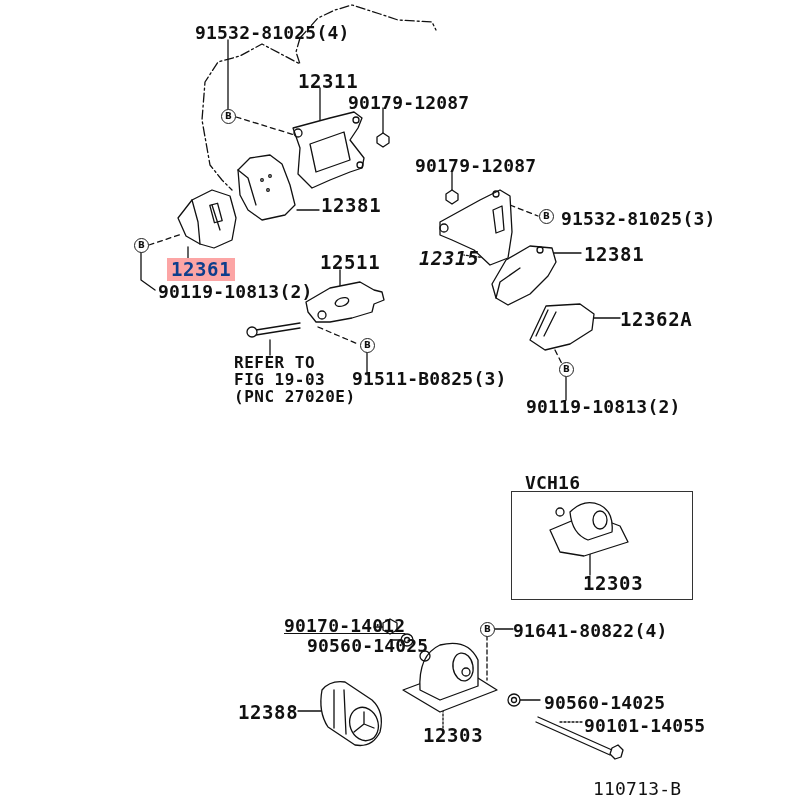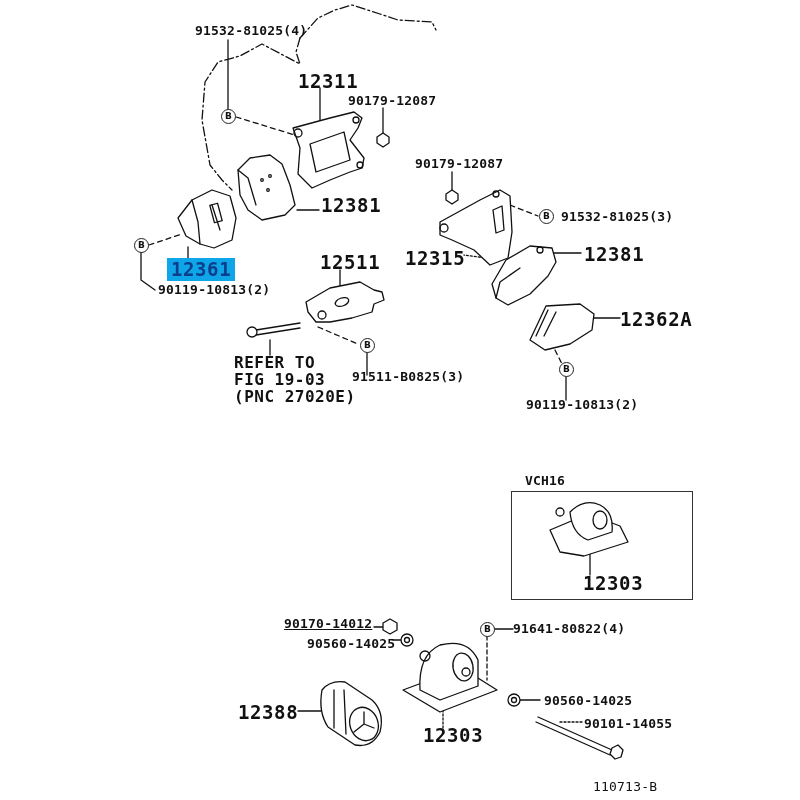--- a/index.html
+++ b/index.html
@@ -1,24 +1,24 @@
 <!DOCTYPE html>
 <html><head>
 <meta charset="utf-8">
 <style>
   html, body { margin: 0; padding: 0; background: #ffffff; }
   body { width: 800px; height: 800px; position: relative; overflow: hidden;
          font-family: "DejaVu Sans Mono", "Liberation Mono", monospace; }
   #art { position: absolute; left: 0; top: 0; width: 800px; height: 800px; }
   .lbl { position: absolute; font-family: "DejaVu Sans Mono", "Liberation Mono", monospace;
          font-weight: bold; color: #111; white-space: nowrap; line-height: 1; }
-  .lbl.pn { font-size: 13px; letter-spacing: 0.2px; }
+  .lbl.pn { font-size: 18px; letter-spacing: 0.2px; }
   .lbl.big { font-size: 19px; letter-spacing: 0.6px; }
   .lbl.small { font-size: 16px; font-weight: bold; letter-spacing: 0.5px; line-height: 1.05; }
-  .hl { background: #0ea5e9; color: #0d3e8c; padding: 2px 4px; }
+  .hl { background: #fca5a5; color: #0d3e8c; padding: 2px 4px; }
   .note { position: absolute; }
   .bmark { position: absolute; width: 13px; height: 13px; border: 1px solid #222; border-radius: 50%;
            font-family: "DejaVu Sans", sans-serif; font-size: 9px; font-weight: bold; text-align: center;
            line-height: 13px; background: #fff; color: #111; }
   .inset { position: absolute; left: 511px; top: 491px; width: 180px; height: 107px; border: 1.5px solid #333; }
 </style>
 </head>
 <body>
 
 <svg id="art" viewBox="0 0 800 800" xmlns="http://www.w3.org/2000/svg" fill="none" stroke="#111" stroke-width="1.3" stroke-linejoin="round" stroke-linecap="round">
@@ -161,21 +161,21 @@
 
 <div class="lbl pn" style="left:195px;top:24px;">91532-81025(4)</div>
 <div class="lbl big" style="left:298px;top:72px;">12311</div>
 <div class="lbl pn" style="left:348px;top:94px;">90179-12087</div>
 <div class="lbl big" style="left:321px;top:196px;">12381</div>
 <div class="lbl big hl" style="left:167px;top:258px;">12361</div>
 <div class="lbl pn" style="left:158px;top:283px;">90119-10813(2)</div>
 <div class="lbl big" style="left:320px;top:253px;">12511</div>
 <div class="lbl pn" style="left:415px;top:157px;">90179-12087</div>
 <div class="lbl pn" style="left:561px;top:210px;text-align:center;">91532-81025(3)</div>
-<div class="lbl big" style="left:405px;top:249px;">12315</div>
+<div class="lbl big" style="left:419px;top:249px;font-style:italic;">12315</div>
 <div class="lbl big" style="left:584px;top:245px;">12381</div>
 <div class="lbl big" style="left:620px;top:310px;">12362A</div>
 <div class="lbl pn" style="left:526px;top:398px;">90119-10813(2)</div>
 <div class="lbl pn" style="left:330px;top:370px;margin-left:22px;">91511-B0825(3)</div>
 
 <div class="note" style="left:234px;top:355px;">
   <div class="lbl small" style="position:static;">REFER TO</div>
   <div class="lbl small" style="position:static;">FIG  19-03</div>
   <div class="lbl small" style="position:static;">(PNC 27020E)</div>
 </div>

